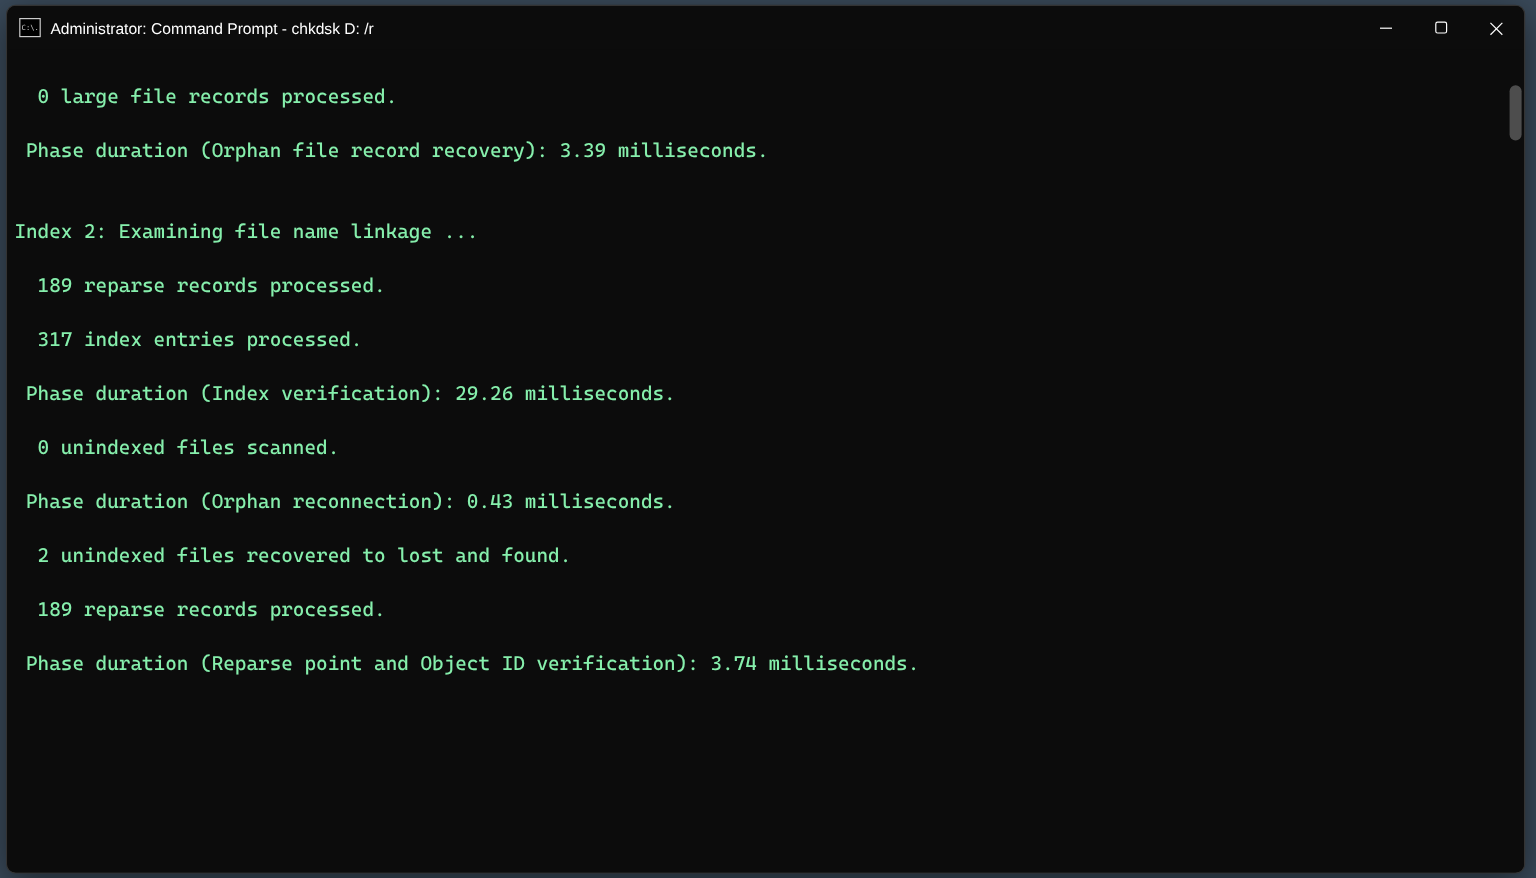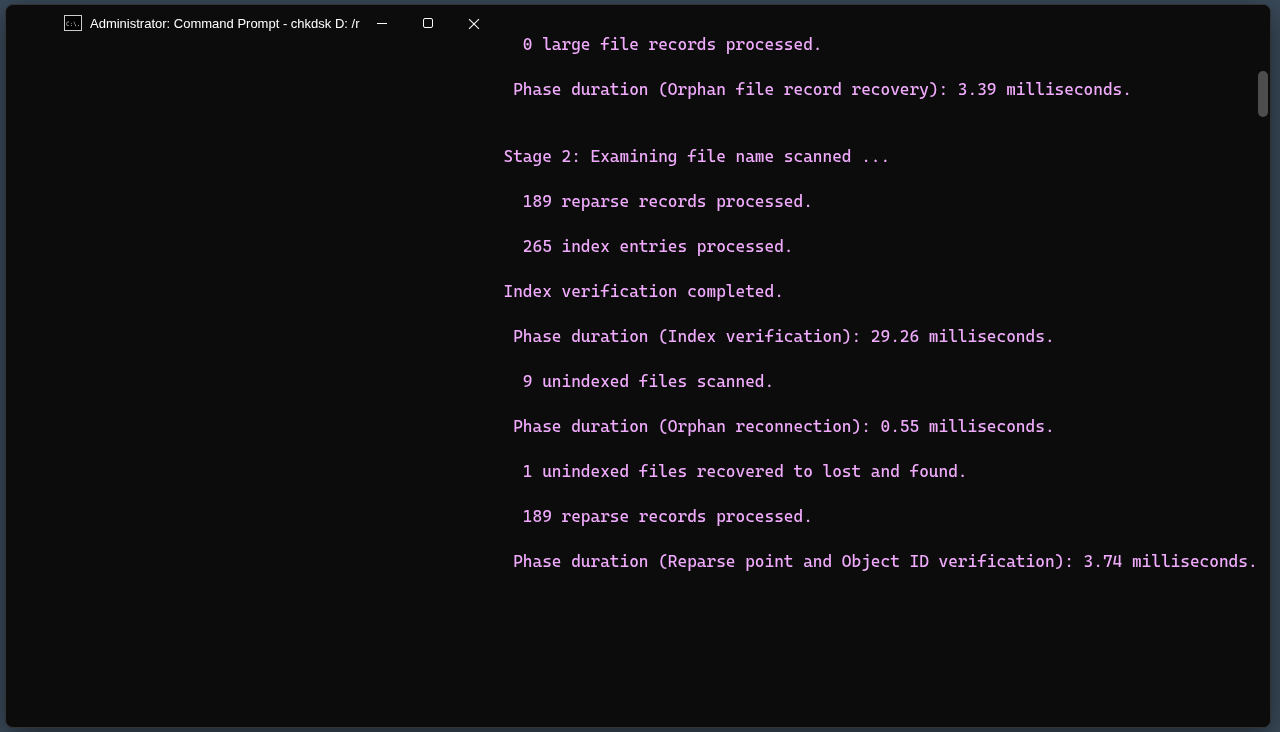--- a/index.html
+++ b/index.html
@@ -16,21 +16,21 @@
       top: 4px;
       left: 5px;
       width: 1266px;
       height: 724px;
       background: #0c0c0c;
       border: 1px solid #333;
       border-radius: 8px;
       overflow: hidden;
       box-shadow: 0 8px 32px rgba(0,0,0,0.5);
       display: flex;
-      padding-left: 48px;
+      flex-direction: column;
     }
     .titlebar {
       height: 36px;
       background: #0c0c0c;
       display: flex;
       align-items: center;
       padding-left: 10px;
       user-select: none;
     }
     .title-icon {
@@ -92,21 +92,21 @@
       height: 14px;
       background: #fff;
       transform-origin: center;
     }
     .wc-btn .close-x::before { transform: translateX(-50%) rotate(45deg); }
     .wc-btn .close-x::after { transform: translateX(-50%) rotate(-45deg); }
 
     .terminal {
       flex: 1;
       background: #0c0c0c;
-      color: #f0abfc;
+      color: #86efac;
       font-family: 'Cascadia Mono', 'Consolas', monospace;
       font-size: 16.5px;
       line-height: 22.5px;
       padding: 6px 0 0 6px;
       white-space: pre;
       overflow: hidden;
       position: relative;
     }
     .scrollbar-track {
       position: absolute;
@@ -142,28 +142,27 @@
       </div>
       <div class="wc-btn close">
         <div class="close-x"></div>
       </div>
     </div>
   </div>
   <div class="terminal">
 <span class="line">  0 large file records processed.</span>
 <span class="line"> Phase duration (Orphan file record recovery): 3.39 milliseconds.</span>
 <span class="line"></span>
-<span class="line">Stage 2: Examining file name scanned ...</span>
+<span class="line">Index 2: Examining file name linkage ...</span>
 <span class="line">  189 reparse records processed.</span>
-<span class="line">  265 index entries processed.</span>
-<span class="line">Index verification completed.</span>
+<span class="line">  317 index entries processed.</span>
 <span class="line"> Phase duration (Index verification): 29.26 milliseconds.</span>
-<span class="line">  9 unindexed files scanned.</span>
-<span class="line"> Phase duration (Orphan reconnection): 0.55 milliseconds.</span>
-<span class="line">  1 unindexed files recovered to lost and found.</span>
+<span class="line">  0 unindexed files scanned.</span>
+<span class="line"> Phase duration (Orphan reconnection): 0.43 milliseconds.</span>
+<span class="line">  2 unindexed files recovered to lost and found.</span>
 <span class="line">  189 reparse records processed.</span>
 <span class="line"> Phase duration (Reparse point and Object ID verification): 3.74 milliseconds.</span>
 <span class="line"></span>
 
 
 
 
 
 <span class="line"></span>
 

